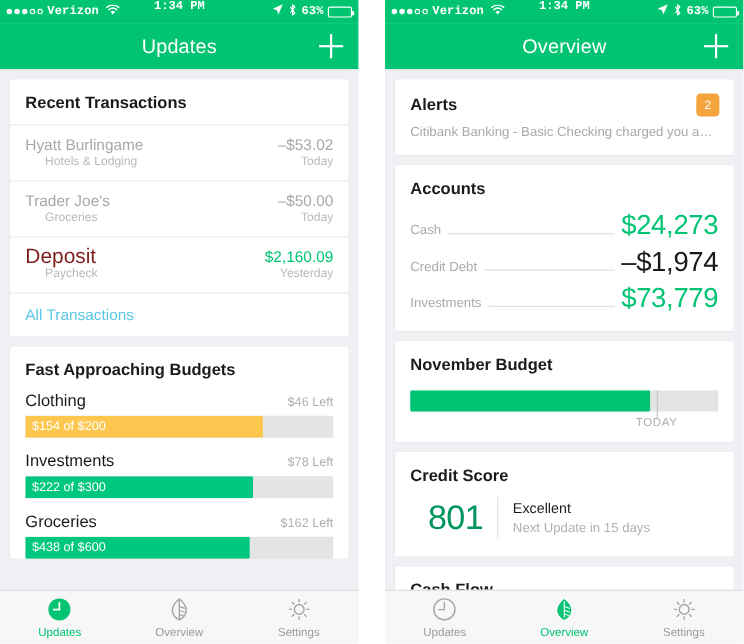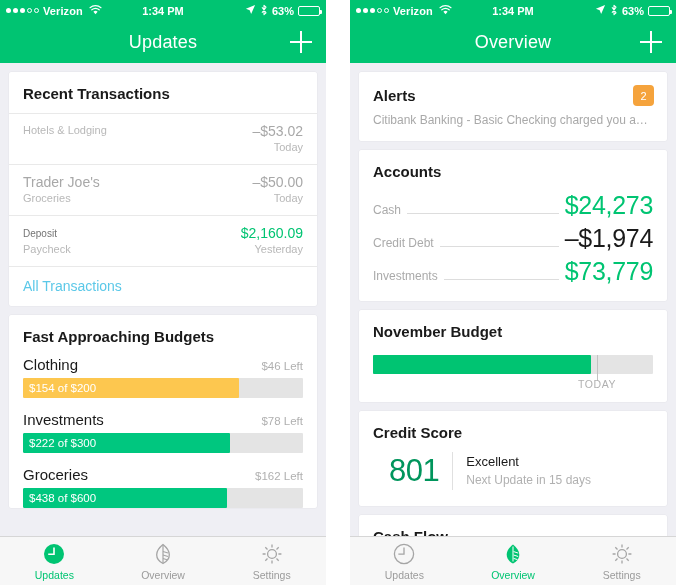--- a/index.html
+++ b/index.html
@@ -24,26 +24,26 @@
     display: flex;
     flex-direction: column;
   }
 
   
   .statusbar {
     height: 21px;
     background: #00c472;
     color: #ffffff;
     display: flex;
-    align-items: center;
     font-size: 11px;
     font-weight: bold;
     padding: 0 6px;
     flex: 0 0 auto;
     position: relative;
+    font-family: Liberation Mono, monospace;
   }
   .sb-left { display: flex; align-items: center; gap: 4px; }
   .dots { display: flex; align-items: center; gap: 2px; }
   .dot { width: 5px; height: 5px; border-radius: 50%; background: #fff; }
   .dot.hollow { background: transparent; border: 1px solid #fff; width: 5px; height: 5px; }
   .carrier { font-size: 11px; letter-spacing: 0.1px; }
   .wifi { display: inline-block; margin-left: 2px; }
   .sb-center {
     position: absolute; left: 0; right: 0; text-align: center;
     font-size: 11px; font-weight: bold; pointer-events: none;
@@ -99,25 +99,25 @@
     padding: 13px 14px 11px 14px;
   }
 
   
   .tx-row {
     display: flex; justify-content: space-between; align-items: flex-start;
     padding: 9px 14px 9px 14px;
     border-top: 1px solid #e9e9e9;
   }
   .tx-left .tx-name { font-size: 14px; color: #a8a8a8; line-height: 17px; }
-  .tx-left .tx-cat { font-size: 11px; color: #b8b8b8; line-height: 15px; }
+  .tx-left .tx-cat { font-size: 11px; color: #b8b8b8; line-height: 15px; margin-left: 18px; }
   .tx-right { text-align: right; }
   .tx-right .tx-amt { font-size: 14px; color: #a8a8a8; line-height: 17px; }
   .tx-right .tx-date { font-size: 11px; color: #b8b8b8; line-height: 15px; }
-  .tx-row.strong .tx-name { color: #737373; font-size: 10px; }
+  .tx-row.strong .tx-name { color: #7f1d1d; font-size: 19px; }
   .tx-row.strong .tx-amt { color: #00c472; }
   .all-tx {
     border-top: 1px solid #e9e9e9;
     padding: 11px 10px 12px 14px;
     font-size: 14px; color: #5bc8e8;
   }
 
   
   .budget { padding: 0 14px; margin-bottom: 13px; }
   .budget-head {
@@ -245,20 +245,21 @@
       <span class="nav-plus"></span>
     </div>
 
     <div class="body">
 
       <div class="card">
         <div class="card-title">Recent Transactions</div>
 
         <div class="tx-row">
           <div class="tx-left">
+            <div class="tx-name">Hyatt Burlingame</div>
             <div class="tx-cat">Hotels &amp; Lodging</div>
           </div>
           <div class="tx-right">
             <div class="tx-amt">–$53.02</div>
             <div class="tx-date">Today</div>
           </div>
         </div>
 
         <div class="tx-row">
           <div class="tx-left">

